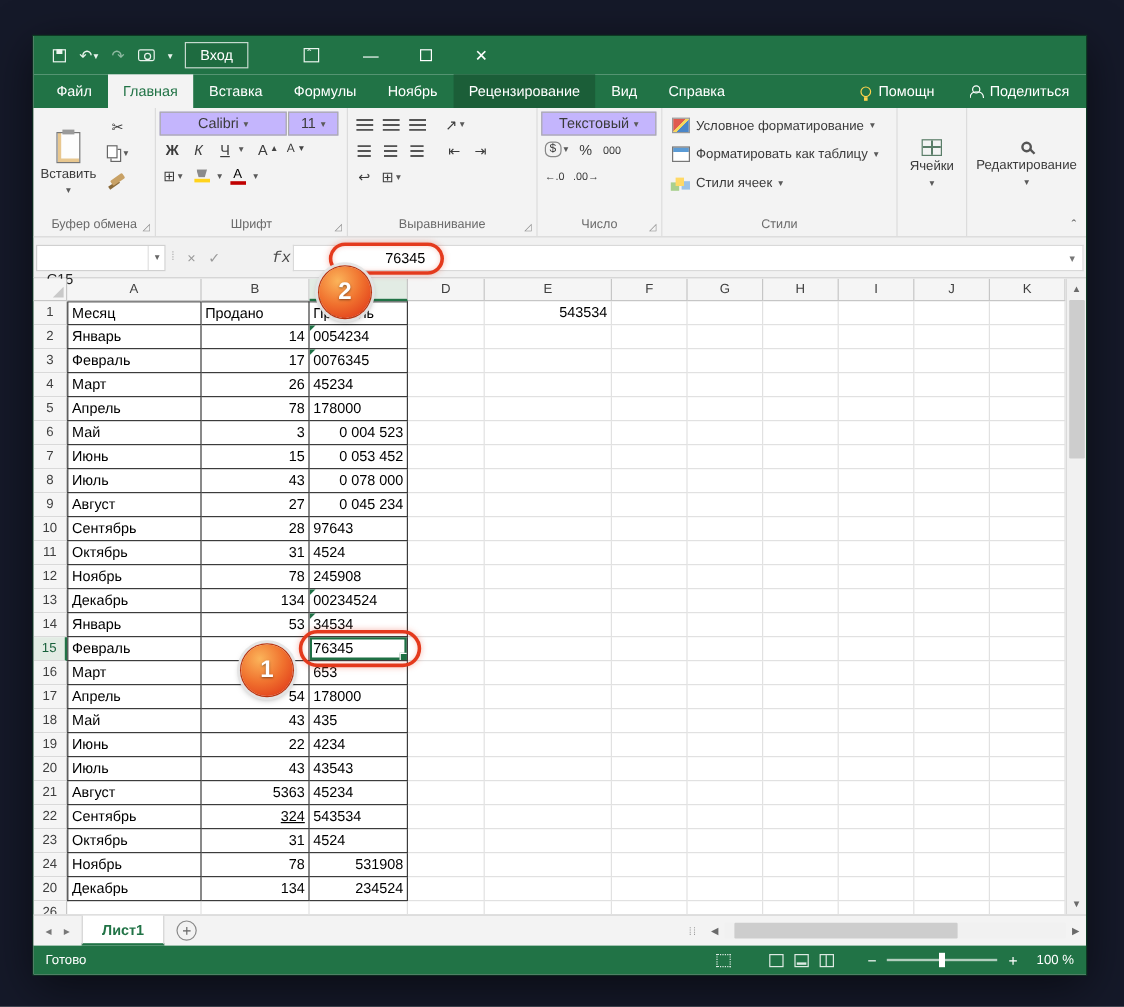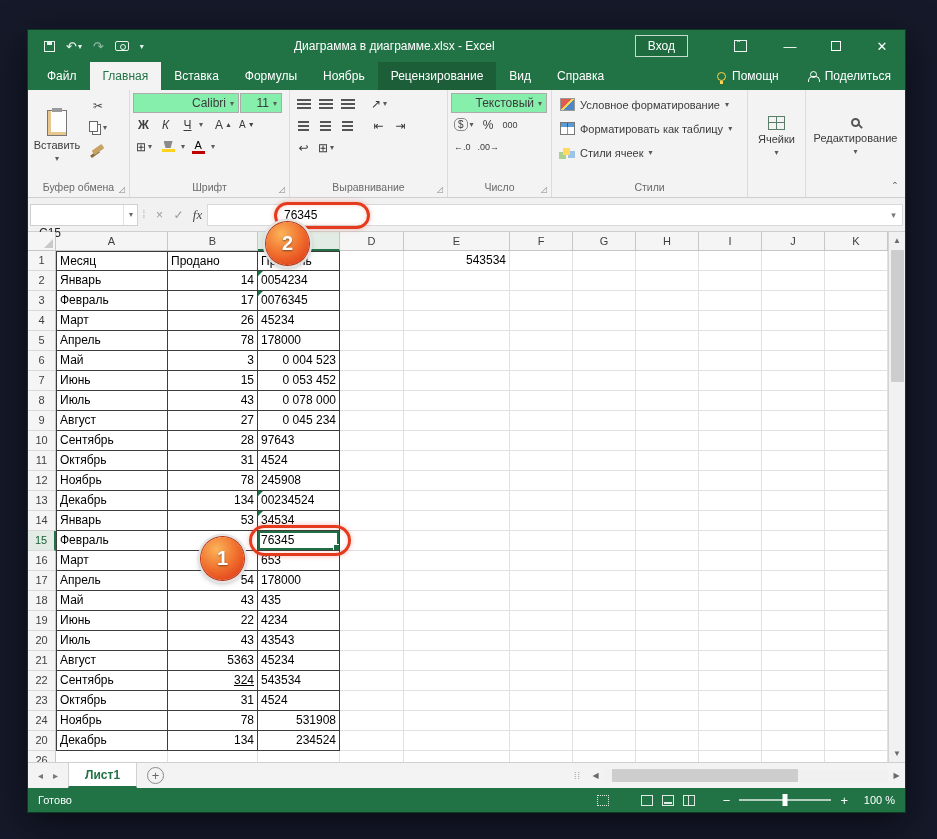--- a/index.html
+++ b/index.html
@@ -50,21 +50,21 @@
   
   .ribbon { height: 108px; background: #f3f3f3; border-bottom: 1px solid #cfcfcf; display: flex; font-size: 11px; color: #3b3b3b; position: relative; flex: 0 0 auto; }
   .rgroup { display: flex; flex-direction: column; border-right: 1px solid #dcdcdc; padding: 3px 3px 0; flex: 0 0 auto; }
   .rg-body { flex: 1; display: flex; gap: 3px; }
   .rg-label { height: 17px; font-size: 10.5px; color: #6a6a6a; text-align: center; line-height: 15px; position: relative; white-space: nowrap; }
   .launcher { position: absolute; right: 1px; top: 2px; font-size: 8px; color: #8a8a8a; cursor: pointer; }
   .rbtn { display: inline-flex; align-items: center; justify-content: center; gap: 2px; min-width: 21px; height: 21px; border: 1px solid transparent; background: none; padding: 0 2px; font-size: 12px; color: #3b3b3b; cursor: pointer; }
   .dd { font-size: 8px; color: #5a5a5a; }
   .rcol { display: flex; flex-direction: column; justify-content: flex-start; gap: 1px; }
   .rrow { display: flex; align-items: center; gap: 1px; }
-  .combo { display: flex; align-items: center; justify-content: flex-end; background: #86efac; border: 1px solid #ababab; height: 20px; padding: 0 4px; font-size: 12px; gap: 4px; white-space: nowrap; }
+  .combo { display: flex; align-items: center; justify-content: center; background: #c4b5fd; border: 1px solid #ababab; height: 20px; padding: 0 4px; font-size: 12px; gap: 4px; white-space: nowrap; }
   .paste-btn { width: 52px; display: flex; flex-direction: column; align-items: center; justify-content: center; gap: 3px; background: none; border: 1px solid transparent; font-size: 11px; color: #3b3b3b; cursor: pointer; }
   .ic-clipboard { width: 20px; height: 26px; border: 1px solid #777; background: #fdfdfd; position: relative; box-shadow: inset 3px -3px 0 #e8c78f; }
   .ic-clipboard::after { content: ""; position: absolute; left: 4px; top: -3px; width: 10px; height: 4px; background: #9a9a9a; }
   .ic-copy { width: 9px; height: 11px; border: 1px solid #666; background: #fff; box-shadow: 3px 3px 0 -1px #fff, 3px 3px 0 0 #666; margin: -2px 3px 0 0; }
   .ic-brush { width: 12px; height: 5px; background: #c8a165; transform: rotate(-35deg); border-radius: 1px; box-shadow: -5px 2px 0 -1px #8a6a3a; }
   .bars { width: 14px; height: 10px; background: repeating-linear-gradient(to bottom, #555 0 1.5px, transparent 1.5px 4.2px); }
   .bars.sm { width: 11px; }
   .ic-bucket { width: 9px; height: 7px; background: #8a8a8a; clip-path: polygon(0 0, 100% 0, 78% 100%, 22% 100%); }
   .colbar { display: block; width: 13px; height: 3px; margin-top: 1px; }
   .stackbtn { display: inline-flex; flex-direction: column; align-items: center; justify-content: center; border: 1px solid transparent; background: none; cursor: pointer; height: 21px; min-width: 24px; }
@@ -81,21 +81,21 @@
   .u-line { text-decoration: underline; }
   .supArrow { font-size: 7px; vertical-align: super; color: #444; }
 
   
   .fbar { height: 34px; background: #f1f1f1; border-bottom: 1px solid #cfcfcf; display: flex; align-items: center; padding: 0 2px 0 0; flex: 0 0 auto; position: relative; }
   .namebox { width: 108px; height: 22px; background: #fff; border: 1px solid #d0d0d0; margin-left: 2px; display: flex; align-items: center; font-size: 12px; color: #222; padding: 0 4px 0 8px; }
   .namebox .nb-val { flex: 1; margin-top: 36px; }
   .nb-dd { color: #666; font-size: 8px; border-left: 1px solid #e0e0e0; padding-left: 5px; height: 100%; display: flex; align-items: center; cursor: pointer; }
   .fsep { width: 12px; display: flex; justify-content: center; color: #b0b0b0; font-size: 10px; }
   .fbtn { width: 19px; height: 22px; display: flex; align-items: center; justify-content: center; background: none; border: none; color: #9a9a9a; font-size: 12px; cursor: pointer; }
-  .fbtn.fx { color: #4a4a4a; font-style: italic; font-family: Liberation Serif, serif; font-size: 13px; }
+  .fbtn.fx { color: #4a4a4a; font-style: italic; font-family: Liberation Mono, monospace; font-size: 13px; margin-left: 37px; }
   .ffield { flex: 1; height: 22px; background: #fff; border: 1px solid #d9d9d9; border-right: none; font-size: 12px; color: #000; display: flex; align-items: center; padding-left: 76px; }
   .fexpand { width: 18px; height: 22px; display: flex; align-items: center; justify-content: center; color: #777; font-size: 9px; background: #fff; border: 1px solid #d9d9d9; border-left: none; cursor: pointer; }
 
   
   .gridwrap { flex: 1; display: flex; overflow: hidden; }
   .sheetarea { flex: 1; display: flex; flex-direction: column; overflow: hidden; background: #fff; }
   .colheads { display: flex; height: 19px; background: #f5f5f5; flex: 0 0 auto; }
   .corner { width: 28px; flex: 0 0 auto; border-right: 1px solid #c6c6c6; border-bottom: 1px solid #c6c6c6; position: relative; background: #f5f5f5; cursor: pointer; }
   .corner::after { content: ""; position: absolute; right: 2px; bottom: 2px; border-left: 9px solid transparent; border-bottom: 9px solid #c9c9c9; }
   .chd { flex: 0 0 auto; border-right: 1px solid #c6c6c6; border-bottom: 1px solid #c6c6c6; text-align: center; font-size: 11px; color: #3f3f3f; line-height: 18px; cursor: pointer; }
@@ -172,21 +172,20 @@
       <button class="qbtn dim">
           <span>↷</span>
         </button>
       <button class="qbtn">
           <span class="ic-cam"></span>
         </button>
       <button class="qbtn">
           <span class="tinyDd">▾</span>
         </button>
     </div>
-    <div class="wtitle">Диаграмма в диаграмме.xlsx  -  Excel</div>
     <div class="trright">
       <button class="signin">Вход</button>
       <span class="ic-ribopt"></span>
       <button class="winbtn">—</button>
       <button class="winbtn">
           <span class="ic-max"></span>
         </button>
       <button class="winbtn">✕</button>
     </div>
   </div>

